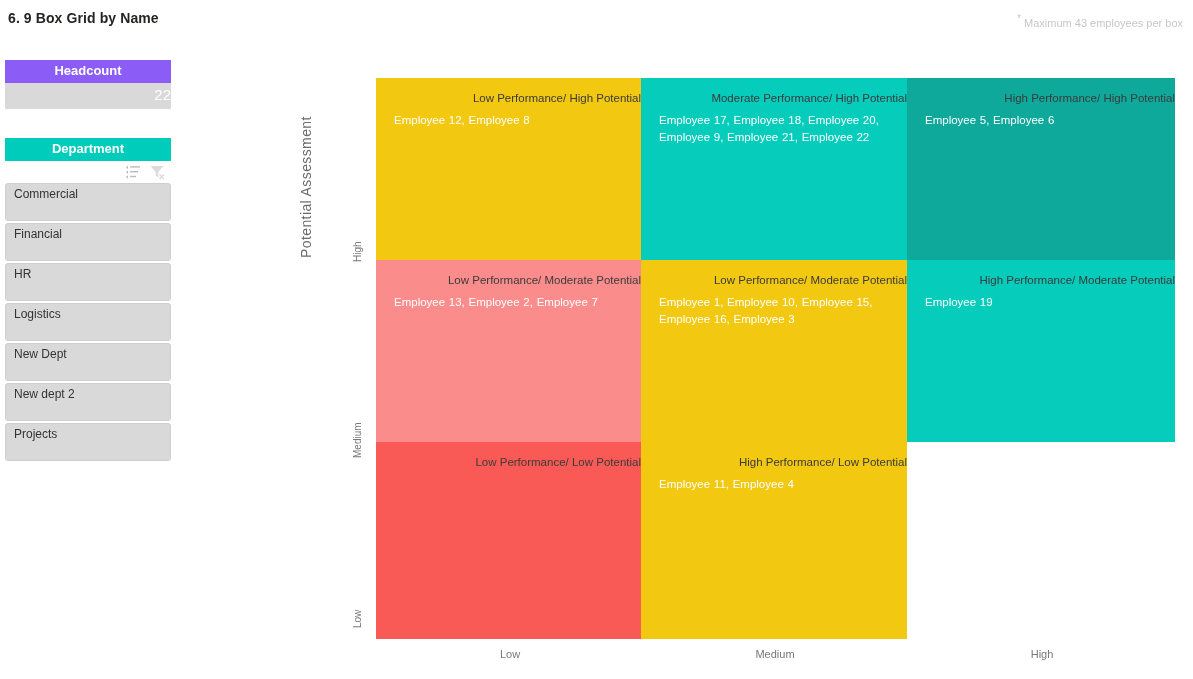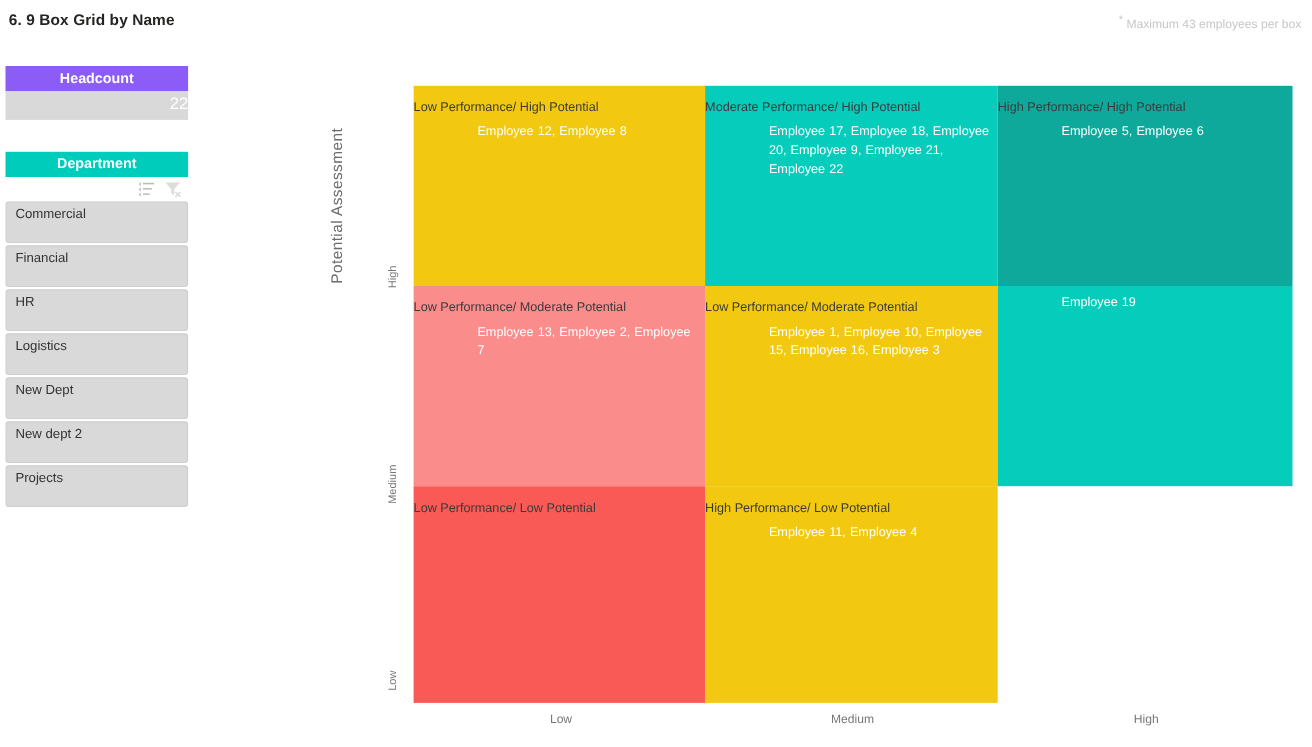--- a/index.html
+++ b/index.html
@@ -162,34 +162,33 @@
     grid-template-columns: 265px 266px 268px;
     grid-template-rows: 182px 182px 197px;
   }
 
   .cell {
     position: relative;
     overflow: hidden;
     padding: 0;
   }
   .cell .cell-title {
-    text-align: left;
+    text-align: right;
     font-size: 11.5px;
     color: #3b3b3b;
     padding-top: 13px;
     line-height: 14px;
   }
   .cell .cell-names {
     margin-top: 7px;
     padding: 0 6px 0 18px;
     font-size: 11.5px;
     color: #ffffff;
     line-height: 17px;
     word-spacing: 0.5px;
-    margin-left: 40px;
   }
 
   .x-tick {
     position: absolute;
     top: 570px;
     font-size: 11px;
     color: #777777;
     text-align: center;
     width: 120px;
   }
@@ -271,20 +270,21 @@
       <div class="cell-title">Low Performance/ Moderate Potential</div>
       <div class="cell-names">Employee 13, Employee 2, Employee 7</div>
     </div>
 
     <div class="cell" style="background: rgb(242, 200, 17);">
       <div class="cell-title">Low Performance/ Moderate Potential</div>
       <div class="cell-names">Employee 1, Employee 10, Employee 15, Employee 16, Employee 3</div>
     </div>
 
     <div class="cell" style="background: rgb(6, 204, 188);">
+      <div class="cell-title">High Performance/ Moderate Potential</div>
       <div class="cell-names">Employee 19</div>
     </div>
 
     <div class="cell" style="background: rgb(250, 90, 85);">
       <div class="cell-title">Low Performance/ Low Potential</div>
       <div class="cell-names"></div>
     </div>
 
 
     <div class="cell" style="background: rgb(242, 200, 17);">

